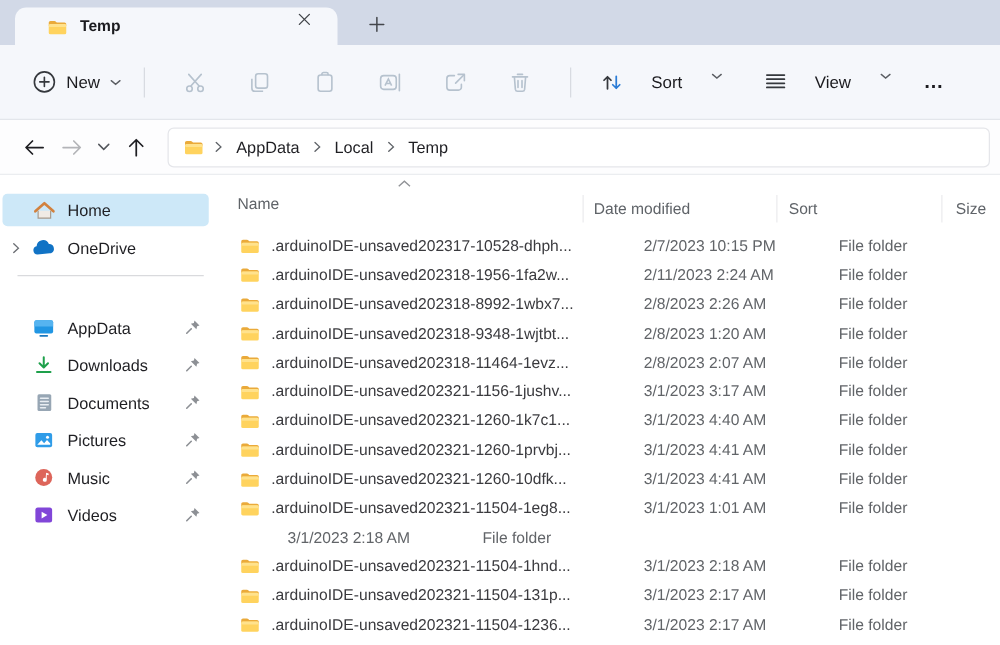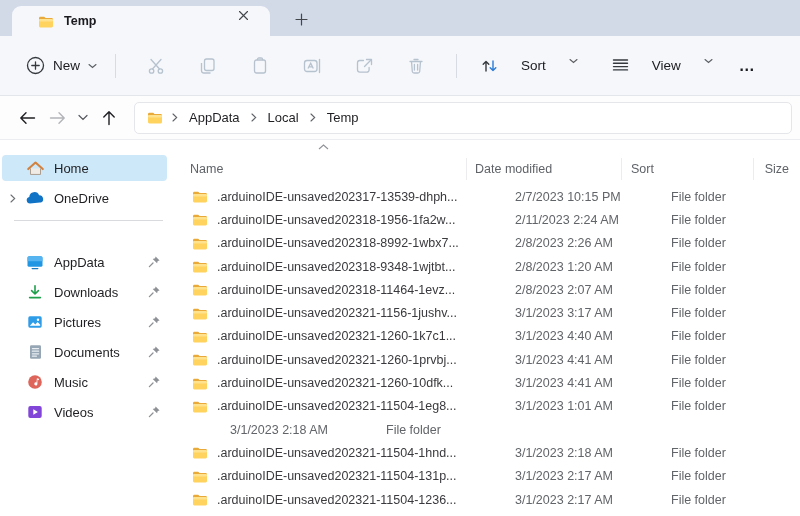--- a/index.html
+++ b/index.html
@@ -46,21 +46,21 @@
   .side-item.selected { background:#cde8f8; }
   .s-chev { width:22px; text-align:center; flex:none; display:flex; justify-content:center; }
   .s-icon { width:22px; flex:none; display:flex; justify-content:center; }
   .s-label { margin-left:8px; flex:1; }
   .s-pin { width:26px; flex:none; display:flex; justify-content:center; }
   .side-divider { border-top:1px solid #d9dadd; margin:9px 18px 11px 14px; }
   .pinned-gap { height:13px; }
 
   
   .content { flex:1; position:relative; }
-  .list-header { display:flex; align-items:center; height:26px; margin-top:16px;
+  .list-header { display:flex; height:26px; margin-top:16px;
                  font-size:12.5px; color:#5f6368; }
   .hdr-caret { position:absolute; left:137px; top:4px; }
   .col-name { width:285px; padding-left:9px; }
   .col-date { width:155px; padding-left:8px; border-left:1px solid #ececee; height:22px; line-height:22px; }
   .col-type { width:132px; padding-left:9px; border-left:1px solid #ececee; height:22px; line-height:22px; }
   .col-size { flex:1; padding-right:11px; border-left:1px solid #ececee; height:22px; line-height:22px; text-align:right; }
   .rows { margin-top:3px; }
   .row { display:flex; align-items:center; height:23.3px; font-size:12.5px; }
   .fname-wrap { width:285px; display:flex; align-items:center; }
   .ficon { margin-left:11px; flex:none; display:flex; }
@@ -309,55 +309,55 @@
         <span class="s-pin">
           <svg width="14" height="14" viewBox="0 0 14 14">
               <path d="M8.6 1.4l4 4-1.9.5-.6 2.4-4.4-4.4 2.4-.6z" fill="#8d9095"></path>
               <path d="M6 8L2.4 11.6" stroke="#8d9095" stroke-width="1.3" stroke-linecap="round"></path>
             </svg>
         </span>
       </div>
       <div class="side-item">
         <span class="s-chev"></span>
         <span class="s-icon">
+          <svg width="15" height="16" viewBox="0 0 15 16">
+              <rect x="2" y="1.3" width="11" height="13.4" rx="1.2" fill="#97a6b4"></rect>
+              <g stroke="#e9eef3" stroke-width="1.2" stroke-linecap="round">
+                <path d="M4.4 4.6h6.2M4.4 7.2h6.2M4.4 9.8h6.2M4.4 12.2h4"></path>
+              </g>
+            </svg>
+        </span>
+        <span class="s-label">Documents</span>
+        <span class="s-pin">
+          <svg width="14" height="14" viewBox="0 0 14 14">
+              <path d="M8.6 1.4l4 4-1.9.5-.6 2.4-4.4-4.4 2.4-.6z" fill="#8d9095"></path>
+              <path d="M6 8L2.4 11.6" stroke="#8d9095" stroke-width="1.3" stroke-linecap="round"></path>
+            </svg>
+        </span>
+      </div>
+      <div class="side-item">
+        <span class="s-chev"></span>
+        <span class="s-icon">
           <svg width="16" height="16" viewBox="0 0 16 16">
               <rect x="1.3" y="2.3" width="13.4" height="11.4" rx="1.6" fill="#2f9ce8"></rect>
               <circle cx="11" cy="5.7" r="1.2" fill="#fff"></circle>
               <path d="M2.8 11.8l3.3-3.6 2.2 2.3 2.3-2.5 2.6 2.8v1z" fill="#fff"></path>
             </svg>
         </span>
         <span class="s-label">Pictures</span>
         <span class="s-pin">
           <svg width="14" height="14" viewBox="0 0 14 14">
               <path d="M8.6 1.4l4 4-1.9.5-.6 2.4-4.4-4.4 2.4-.6z" fill="#8d9095"></path>
               <path d="M6 8L2.4 11.6" stroke="#8d9095" stroke-width="1.3" stroke-linecap="round"></path>
             </svg>
         </span>
       </div>
       <div class="side-item">
         <span class="s-chev"></span>
         <span class="s-icon">
-          <svg width="15" height="16" viewBox="0 0 15 16">
-              <rect x="2" y="1.3" width="11" height="13.4" rx="1.2" fill="#97a6b4"></rect>
-              <g stroke="#e9eef3" stroke-width="1.2" stroke-linecap="round">
-                <path d="M4.4 4.6h6.2M4.4 7.2h6.2M4.4 9.8h6.2M4.4 12.2h4"></path>
-              </g>
-            </svg>
-        </span>
-        <span class="s-label">Documents</span>
-        <span class="s-pin">
-          <svg width="14" height="14" viewBox="0 0 14 14">
-              <path d="M8.6 1.4l4 4-1.9.5-.6 2.4-4.4-4.4 2.4-.6z" fill="#8d9095"></path>
-              <path d="M6 8L2.4 11.6" stroke="#8d9095" stroke-width="1.3" stroke-linecap="round"></path>
-            </svg>
-        </span>
-      </div>
-      <div class="side-item">
-        <span class="s-chev"></span>
-        <span class="s-icon">
           <svg width="16" height="16" viewBox="0 0 16 16">
               <circle cx="8" cy="8" r="6.8" fill="#dd655a"></circle>
               <path d="M9.9 4.2l2 .5v1.5l-1.5-.4v4.1a1.55 1.55 0 1 1-.9-1.4z" fill="#fff"></path>
             </svg>
         </span>
         <span class="s-label">Music</span>
         <span class="s-pin">
           <svg width="14" height="14" viewBox="0 0 14 14">
               <path d="M8.6 1.4l4 4-1.9.5-.6 2.4-4.4-4.4 2.4-.6z" fill="#8d9095"></path>
               <path d="M6 8L2.4 11.6" stroke="#8d9095" stroke-width="1.3" stroke-linecap="round"></path>
@@ -397,21 +397,21 @@
       <div class="rows" id="rows">
   <div class="row">
     <span class="fname-wrap">
       <span class="ficon">
   <svg width="16" height="13" viewBox="0 0 16 13">
     <path d="M1 3.1C1 2.3 1.6 1.7 2.4 1.7h3.2c.37 0 .72.15.97.42l.86.93h6.2c.77 0 1.37.6 1.37 1.37v.9H1z" fill="#eaaa3a"></path>
     <rect x="1" y="4.1" width="14" height="8.3" rx="1.3" fill="#ffd35e"></rect>
     <rect x="1" y="4.1" width="14" height="2.4" rx="1.2" fill="#ffe28d"></rect>
   </svg>
 </span>
-      <span class="fname">.arduinoIDE-unsaved202317-13539-dhph...</span>
+      <span class="fname">.arduinoIDE-unsaved202317-10528-dhph...</span>
     </span>
     <span class="fdate">2/7/2023 10:15 PM</span>
     <span class="ftype">File folder</span>
     <span class="fsize"></span>
   </div>
 
   <div class="row">
     <span class="fname-wrap">
       <span class="ficon">
   <svg width="16" height="13" viewBox="0 0 16 13">

